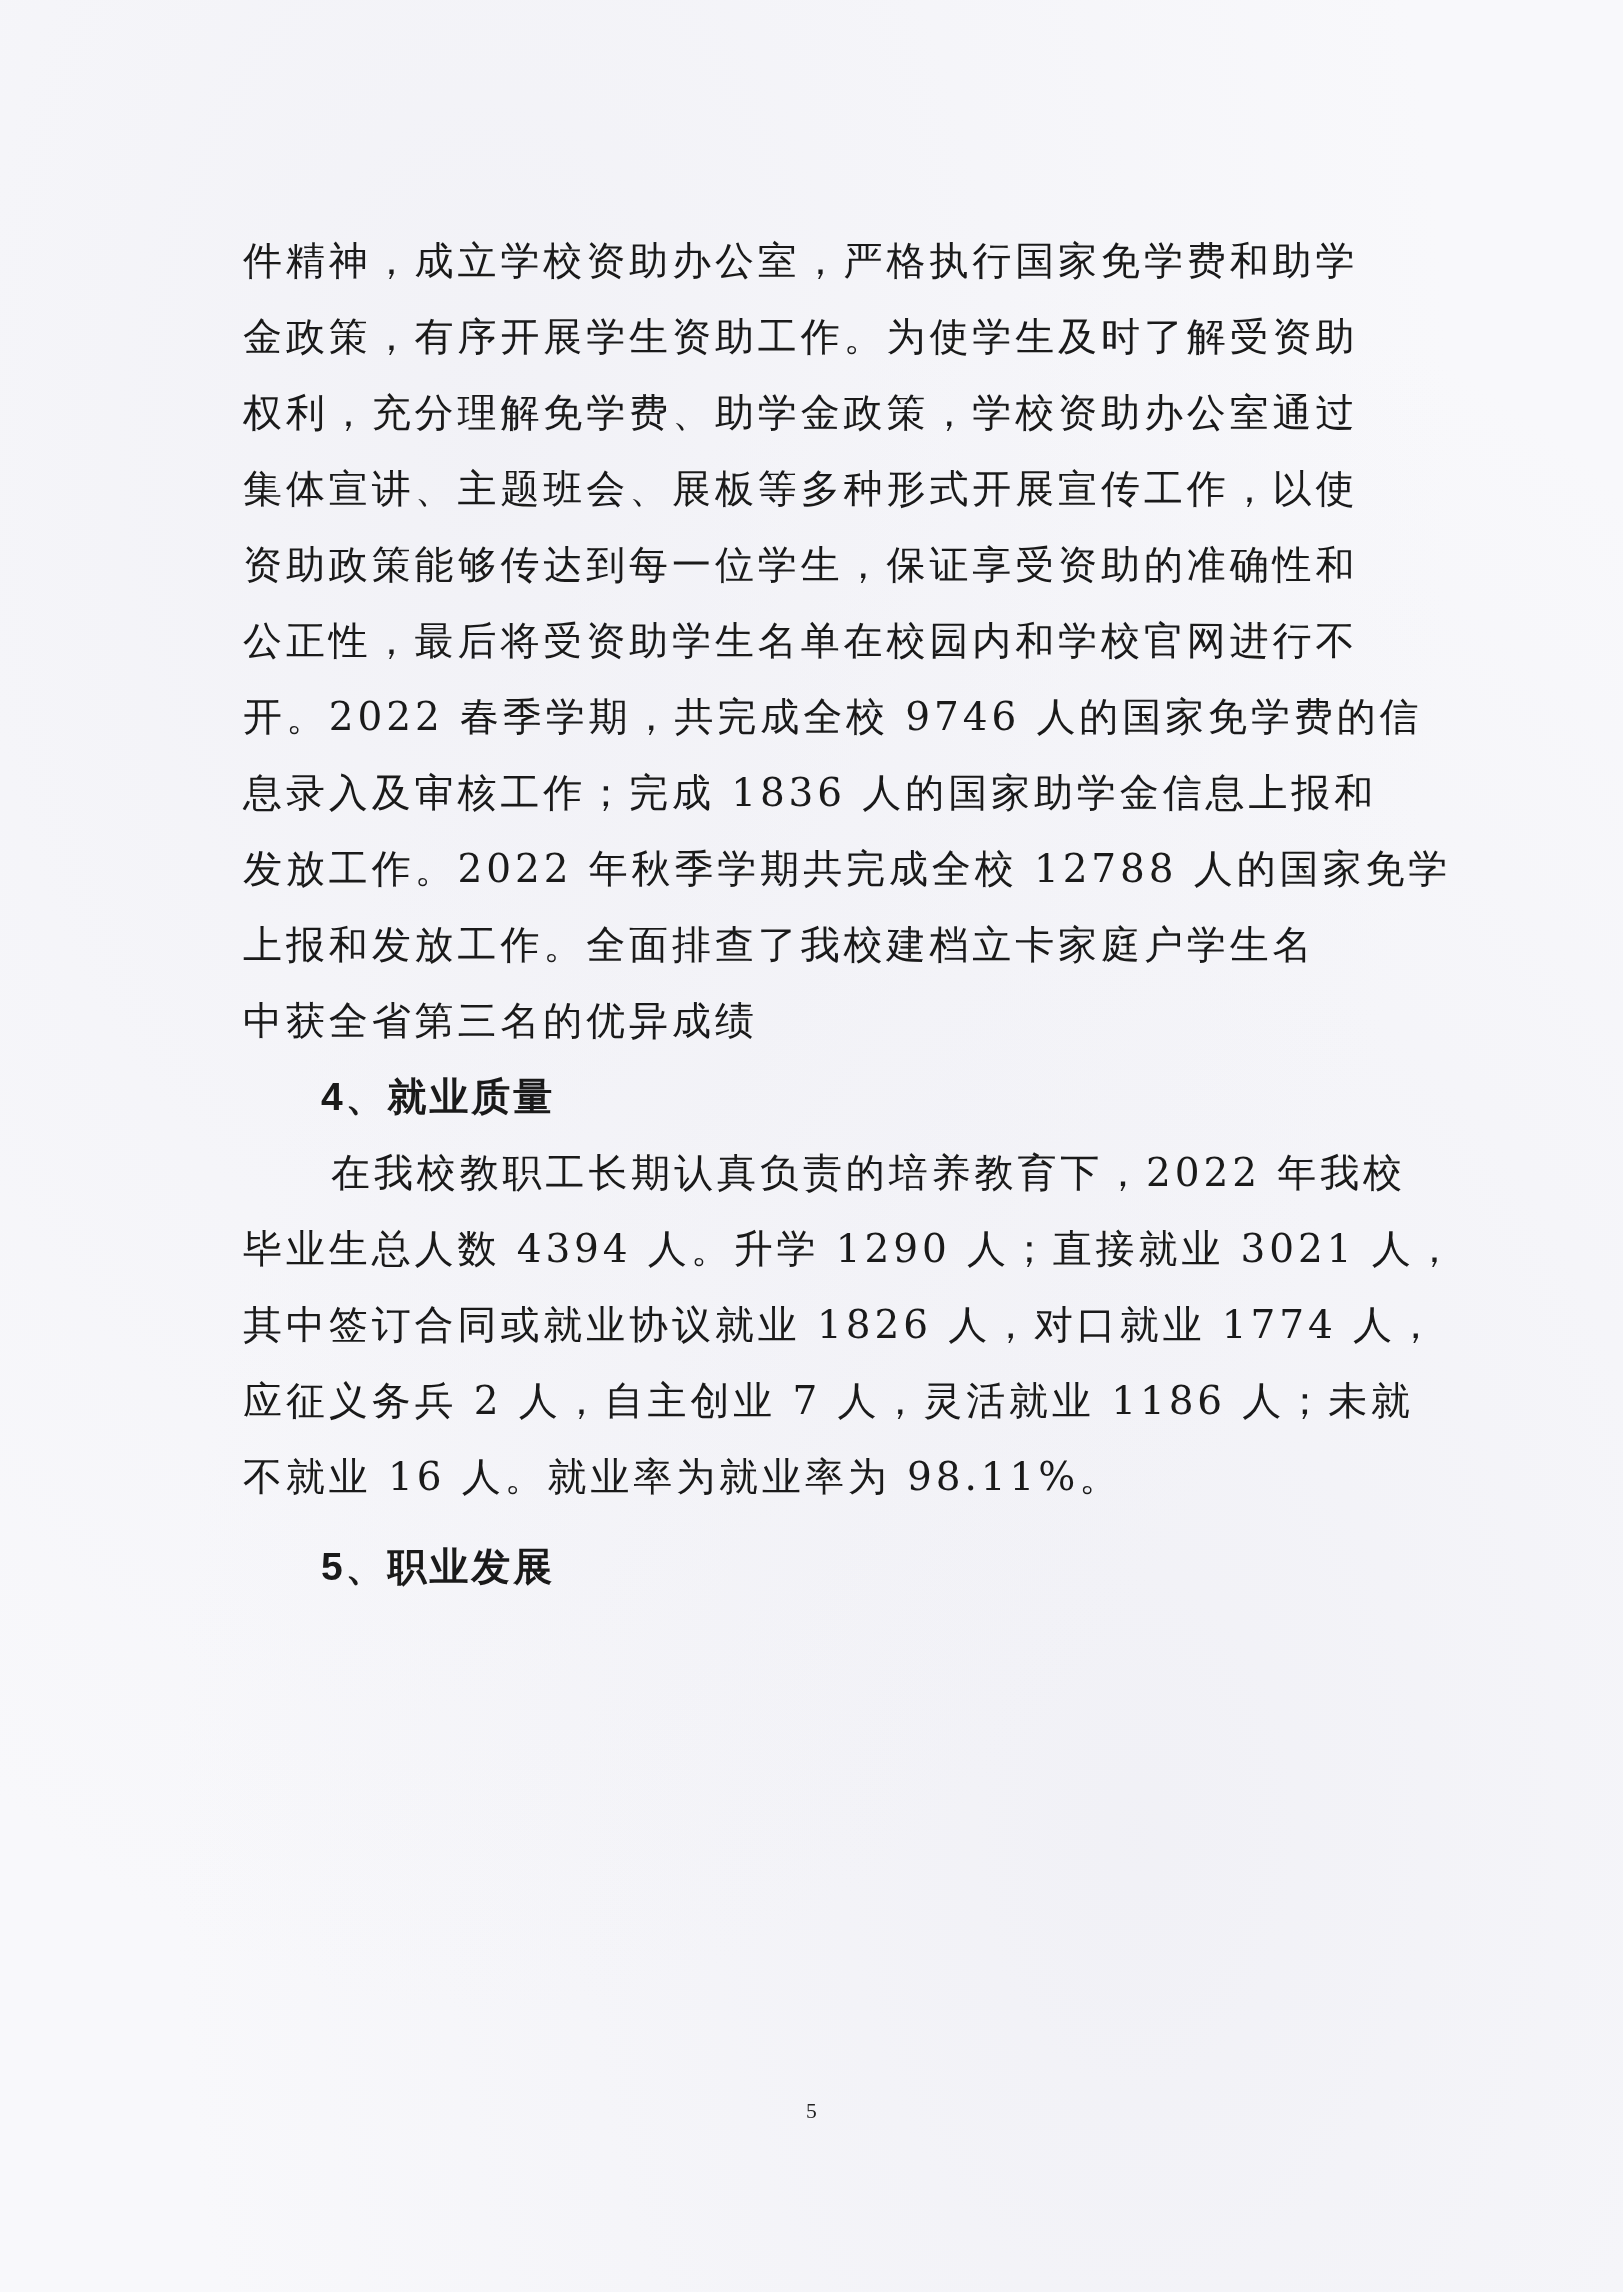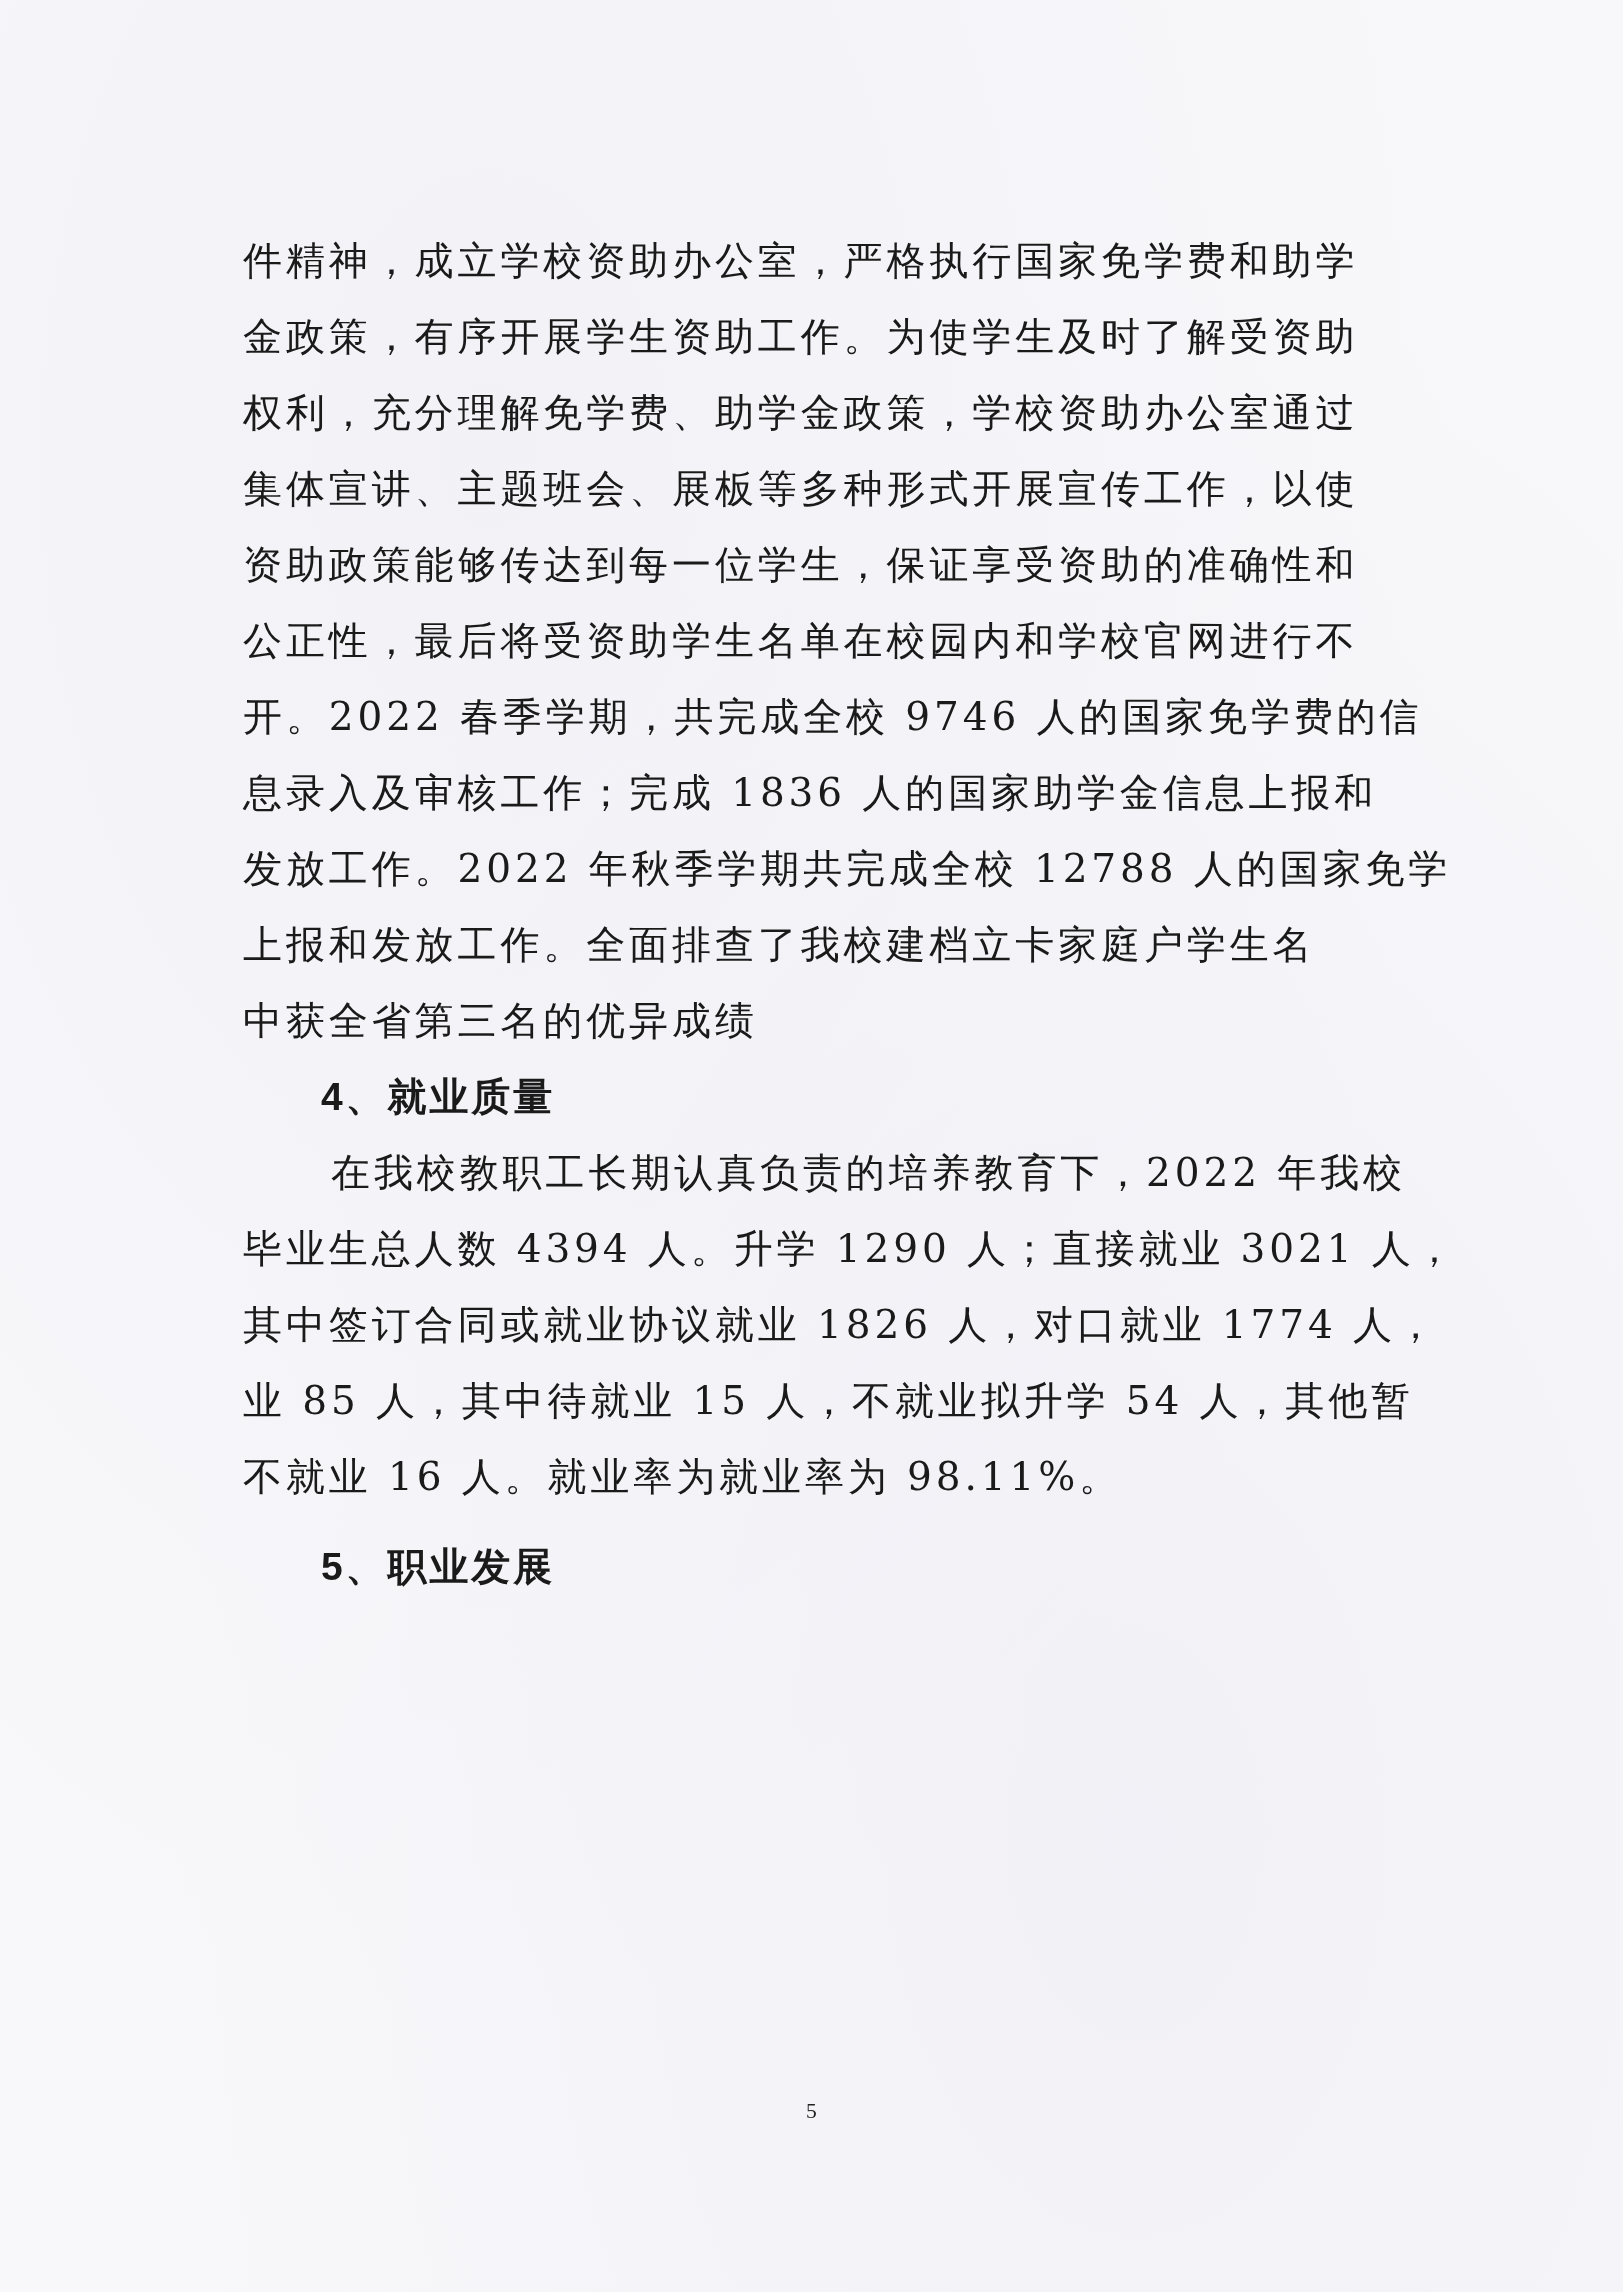--- a/index.html
+++ b/index.html
@@ -85,21 +85,21 @@
       <div class="line">上报和发放工作。全面排查了我校建档立卡家庭户学生名</div>
       <div class="line">中获全省第三名的优异成绩</div>
     </div>
 
     <div class="heading">4、就业质量</div>
 
     <div>
       <div class="line indent">在我校教职工长期认真负责的培养教育下，2022 年我校</div>
       <div class="line">毕业生总人数 4394 人。升学 1290 人；直接就业 3021 人，</div>
       <div class="line">其中签订合同或就业协议就业 1826 人，对口就业 1774 人，</div>
-      <div class="line">业 85 人，其中待就业 15 人，不就业拟升学 54 人，其他暂</div>
+      <div class="line">应征义务兵 2 人，自主创业 7 人，灵活就业 1186 人；未就</div>
       <div class="line">不就业 16 人。就业率为就业率为 98.11%。</div>
     </div>
 
     <div class="heading gap">5、职业发展</div>
   </div>
 
   <div class="page-number">5</div>
 </div>
 
 

